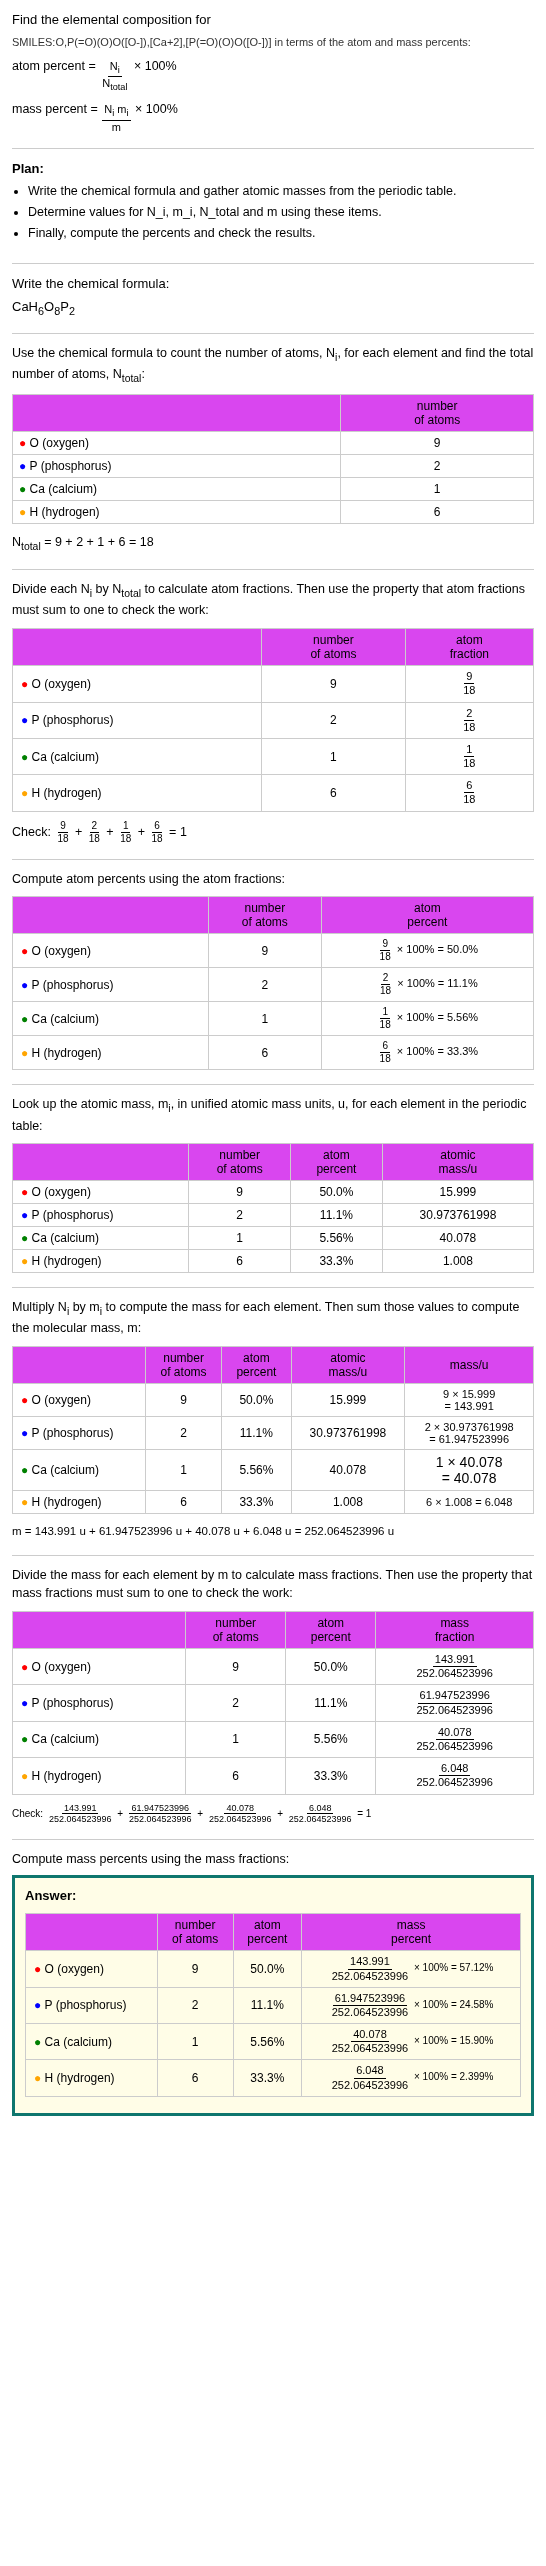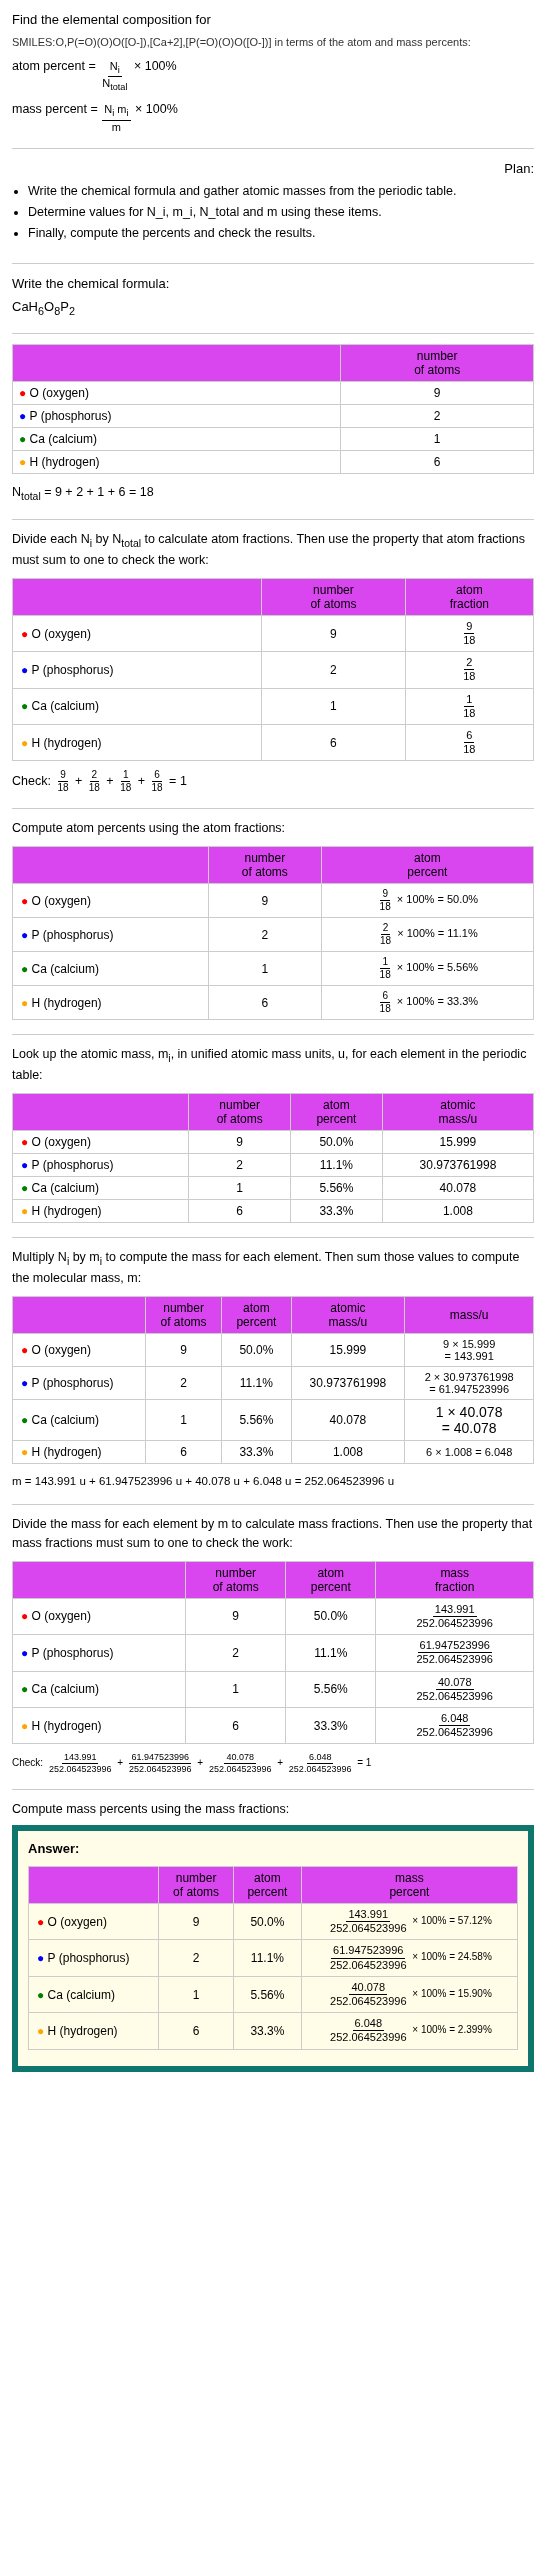--- a/index.html
+++ b/index.html
@@ -35,24 +35,24 @@
     .dot-red { color: red; }
     .dot-blue { color: blue; }
     .dot-green { color: green; }
     .dot-orange { color: orange; }
     .bullet-row td:first-child { padding-left: 6px; }
     .math-line { margin: 6px 0; font-size: 12.5px; line-height: 1.6; }
     .check-line { margin: 6px 0; font-size: 12.5px; }
     .frac { display: inline-flex; flex-direction: column; align-items: center; vertical-align: middle; font-size: 11px; line-height: 1.2; margin: 0 1px; }
     .frac .num { border-bottom: 1px solid #000; padding: 0 2px; }
     .frac .den { padding: 0 2px; }
-    .answer-box { background: #fffde7; border: 6px solid #0f766e; padding: 8px 10px; margin-top: 6px; }
+    .answer-box { background: #fffde7; border: 3px solid #0f766e; padding: 8px 10px; margin-top: 6px; }
     .answer-label { font-weight: bold; font-size: 13px; margin-bottom: 6px; }
     hr { border: none; border-top: 1px solid #ccc; margin: 10px 0; }
-    .bold { font-weight: normal; text-align: right; }
+    .bold { font-weight: bold; }
     .smiles { font-size: 11px; color: #333; }
     ul { margin-left: 16px; margin-bottom: 20px; }
     ul li { margin-bottom: 2px; line-height: 1.5; font-size: 12.5px; }
   </style>
 </head>
 <body>
 
 <div class="section">
   <p>Find the elemental composition for</p>
   <p class="smiles">SMILES:O,P(=O)(O)O([O-]),[Ca+2],[P(=O)(O)O([O-])] in terms of the atom and mass percents:</p>
@@ -90,20 +90,23 @@
 <div class="section">
   <p>Write the chemical formula:</p>
   <p class="formula" style="margin-top:4px;">
     CaH<sub>6</sub>O<sub>8</sub>P<sub>2</sub>
   </p>
 </div>
 
 <hr>
 
 <div class="section">
+  <p style="font-size:12.5px; margin-bottom:6px;">
+    Use the chemical formula to count the number of atoms, N<sub>i</sub>, for each element and find the total number of atoms, N<sub>total</sub>:
+  </p>
   <table>
     <thead>
       <tr>
         <th></th>
         <th>number<br>of atoms</th>
       </tr>
     </thead>
     <tbody>
       <tr class="bullet-row">
         <td><span class="dot-red">●</span> O (oxygen)</td>

